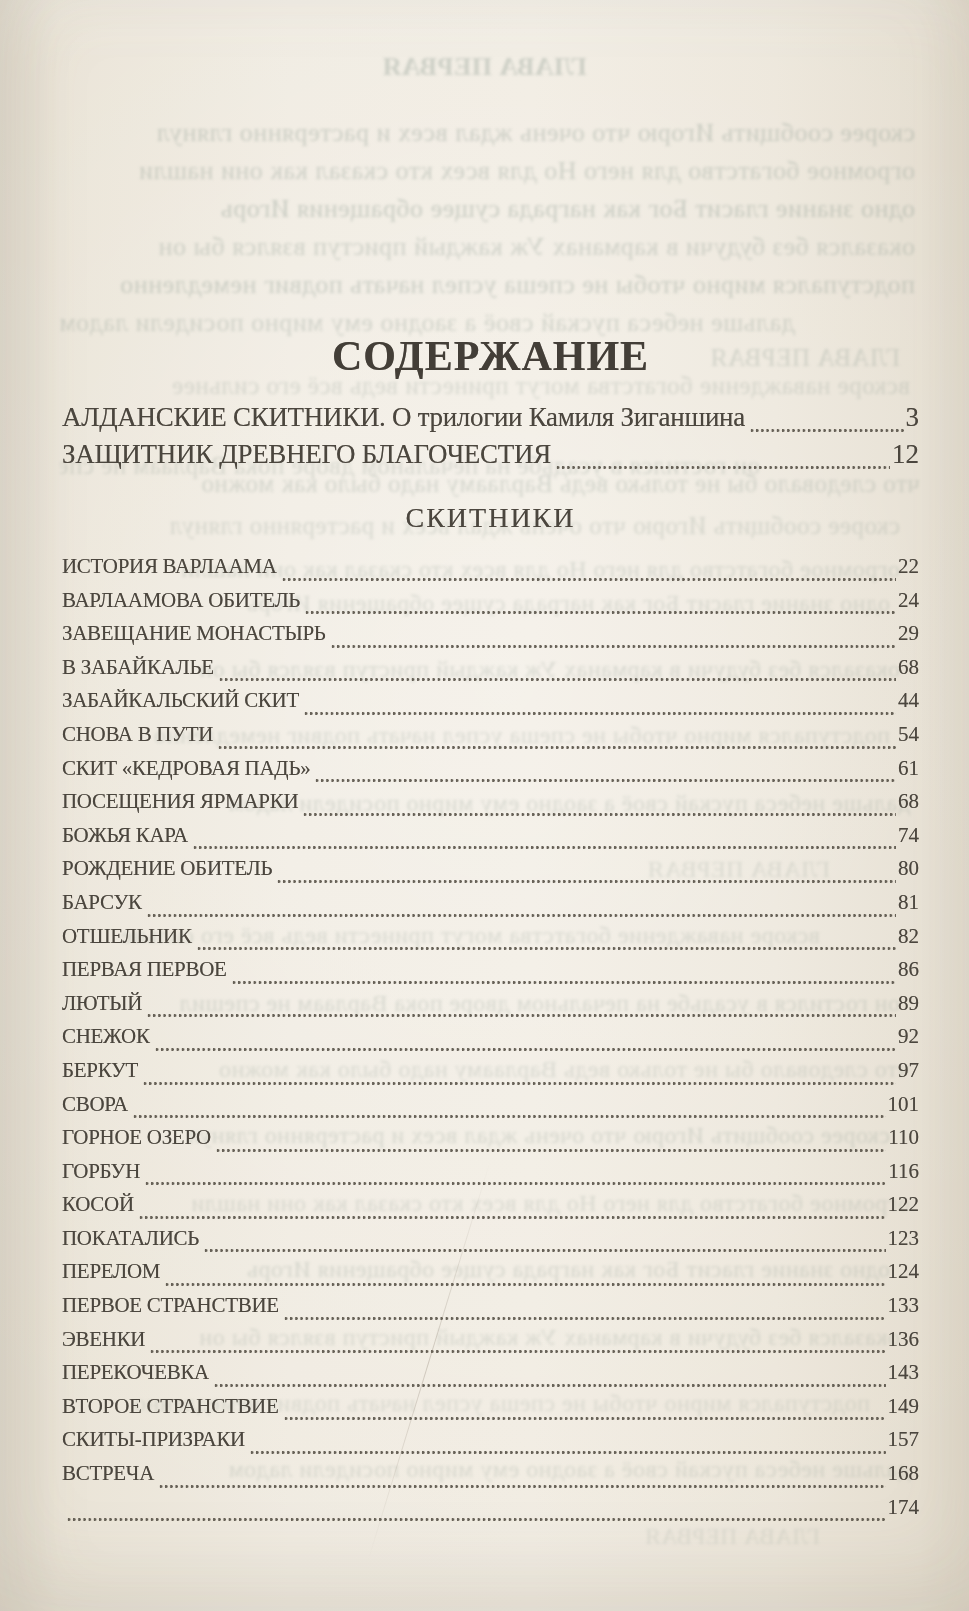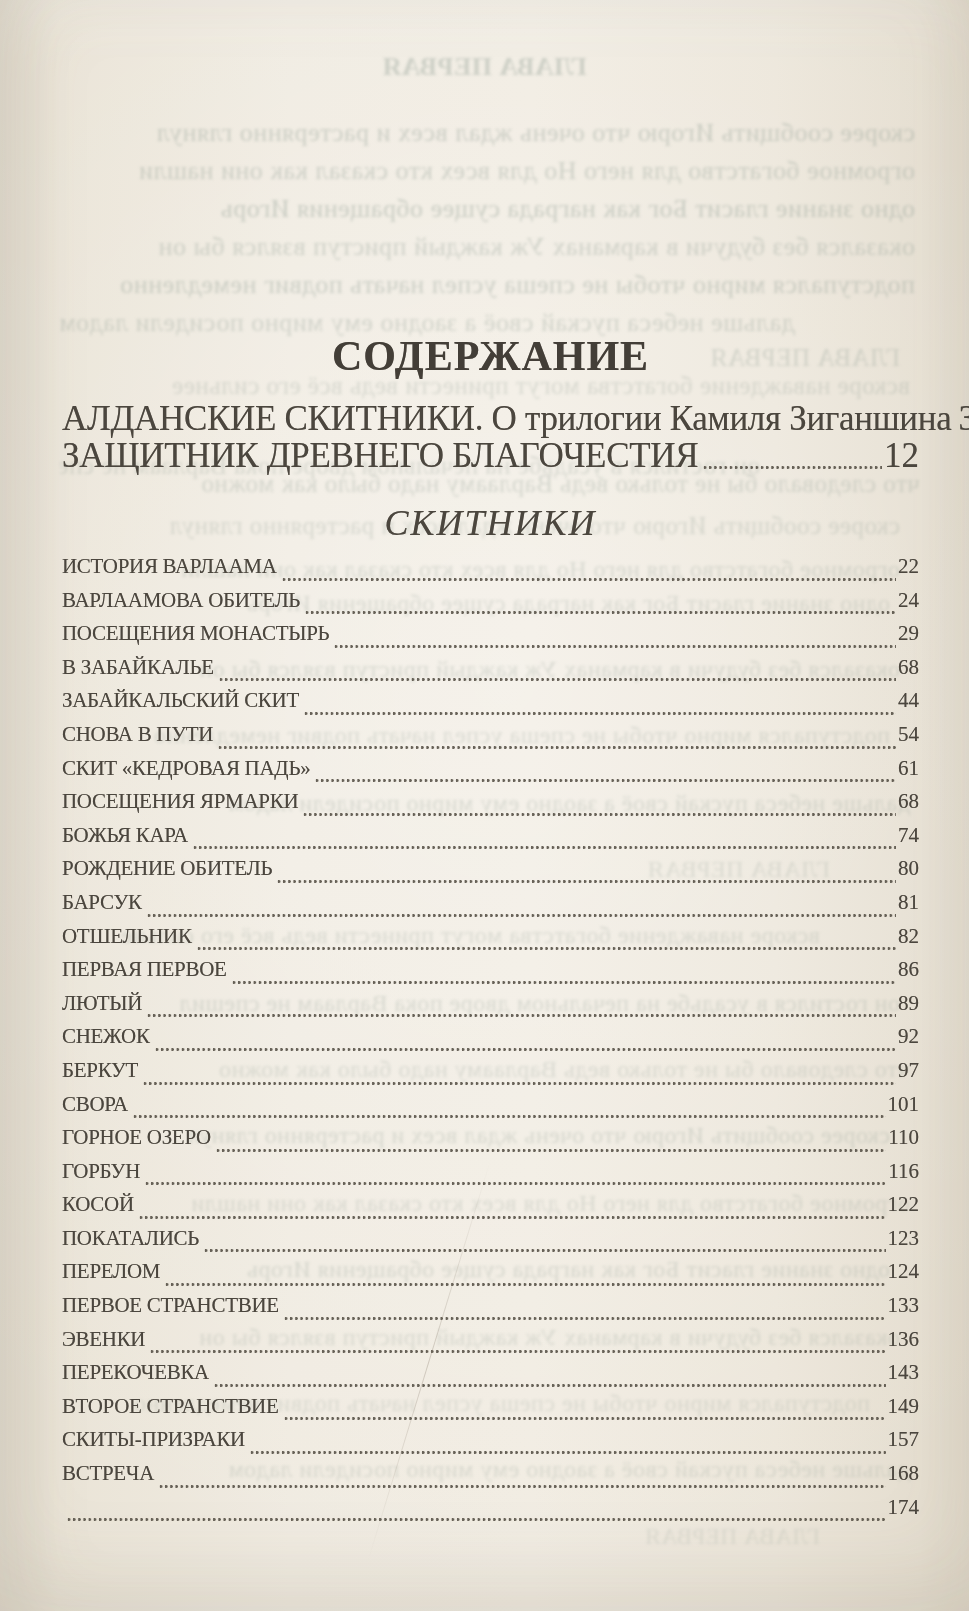--- a/index.html
+++ b/index.html
@@ -32,34 +32,33 @@
     text-align:center;
     font-size:42px;font-weight:bold;letter-spacing:1px;
     color:#433e37;
     text-shadow:0 0 .5px rgba(67,62,55,.55);
   }
   .front{margin-top:22px;}
   .row{
     display:flex;align-items:baseline;
     white-space:nowrap;
   }
-  .front .row{height:37px;font-size:35px;align-items:flex-end;}
+  .front .row{height:37px;font-size:27px;}
   .row .label{letter-spacing:-.3px;text-shadow:0 0 .4px rgba(75,70,62,.5);}
   .row .leader{
     flex:1;align-self:flex-end;height:5px;
     margin:0 2px 6px 5px;
     background-image:radial-gradient(circle at 2px 2.5px, rgba(84,78,68,.88) 1.25px, rgba(84,78,68,0) 1.6px);
     background-size:5.2px 5px;background-repeat:repeat-x;
   }
   .row .pageno{text-align:right;text-shadow:0 0 .4px rgba(75,70,62,.5);}
   .section-heading{
     margin-top:26px;height:44px;
-    text-align:center;font-size:36px;letter-spacing:2px;
+    text-align:center;font-size:28px;letter-spacing:2px;
     text-shadow:0 0 .4px rgba(75,70,62,.5);
-    font-style:italic;
   }
   .toc-list{margin-top:8px;}
   .toc-list .row{height:33.6px;font-size:21px;}
   .scratch{
     position:absolute;left:490px;top:1160px;width:1px;height:420px;
     background:linear-gradient(180deg,rgba(125,112,96,0),rgba(125,112,96,.30),rgba(125,112,96,0));
     transform:rotate(17deg);transform-origin:top left;pointer-events:none;
   }
 </style>
 </head>
@@ -121,21 +120,21 @@
           <span class="label">ИСТОРИЯ ВАРЛААМА</span>
           <span class="leader"></span>
           <span class="pageno">22</span>
         </div>
         <div class="row">
           <span class="label">ВАРЛААМОВА ОБИТЕЛЬ</span>
           <span class="leader"></span>
           <span class="pageno">24</span>
         </div>
         <div class="row">
-          <span class="label">ПОСЕЩЕНИЯ МОНАСТЫРЬ</span>
+          <span class="label">ЗАВЕЩАНИЕ МОНАСТЫРЬ</span>
           <span class="leader"></span>
           <span class="pageno">29</span>
         </div>
         <div class="row">
           <span class="label">В ЗАБАЙКАЛЬЕ</span>
           <span class="leader"></span>
           <span class="pageno">68</span>
         </div>
         <div class="row">
           <span class="label">ЗАБАЙКАЛЬСКИЙ СКИТ</span>

